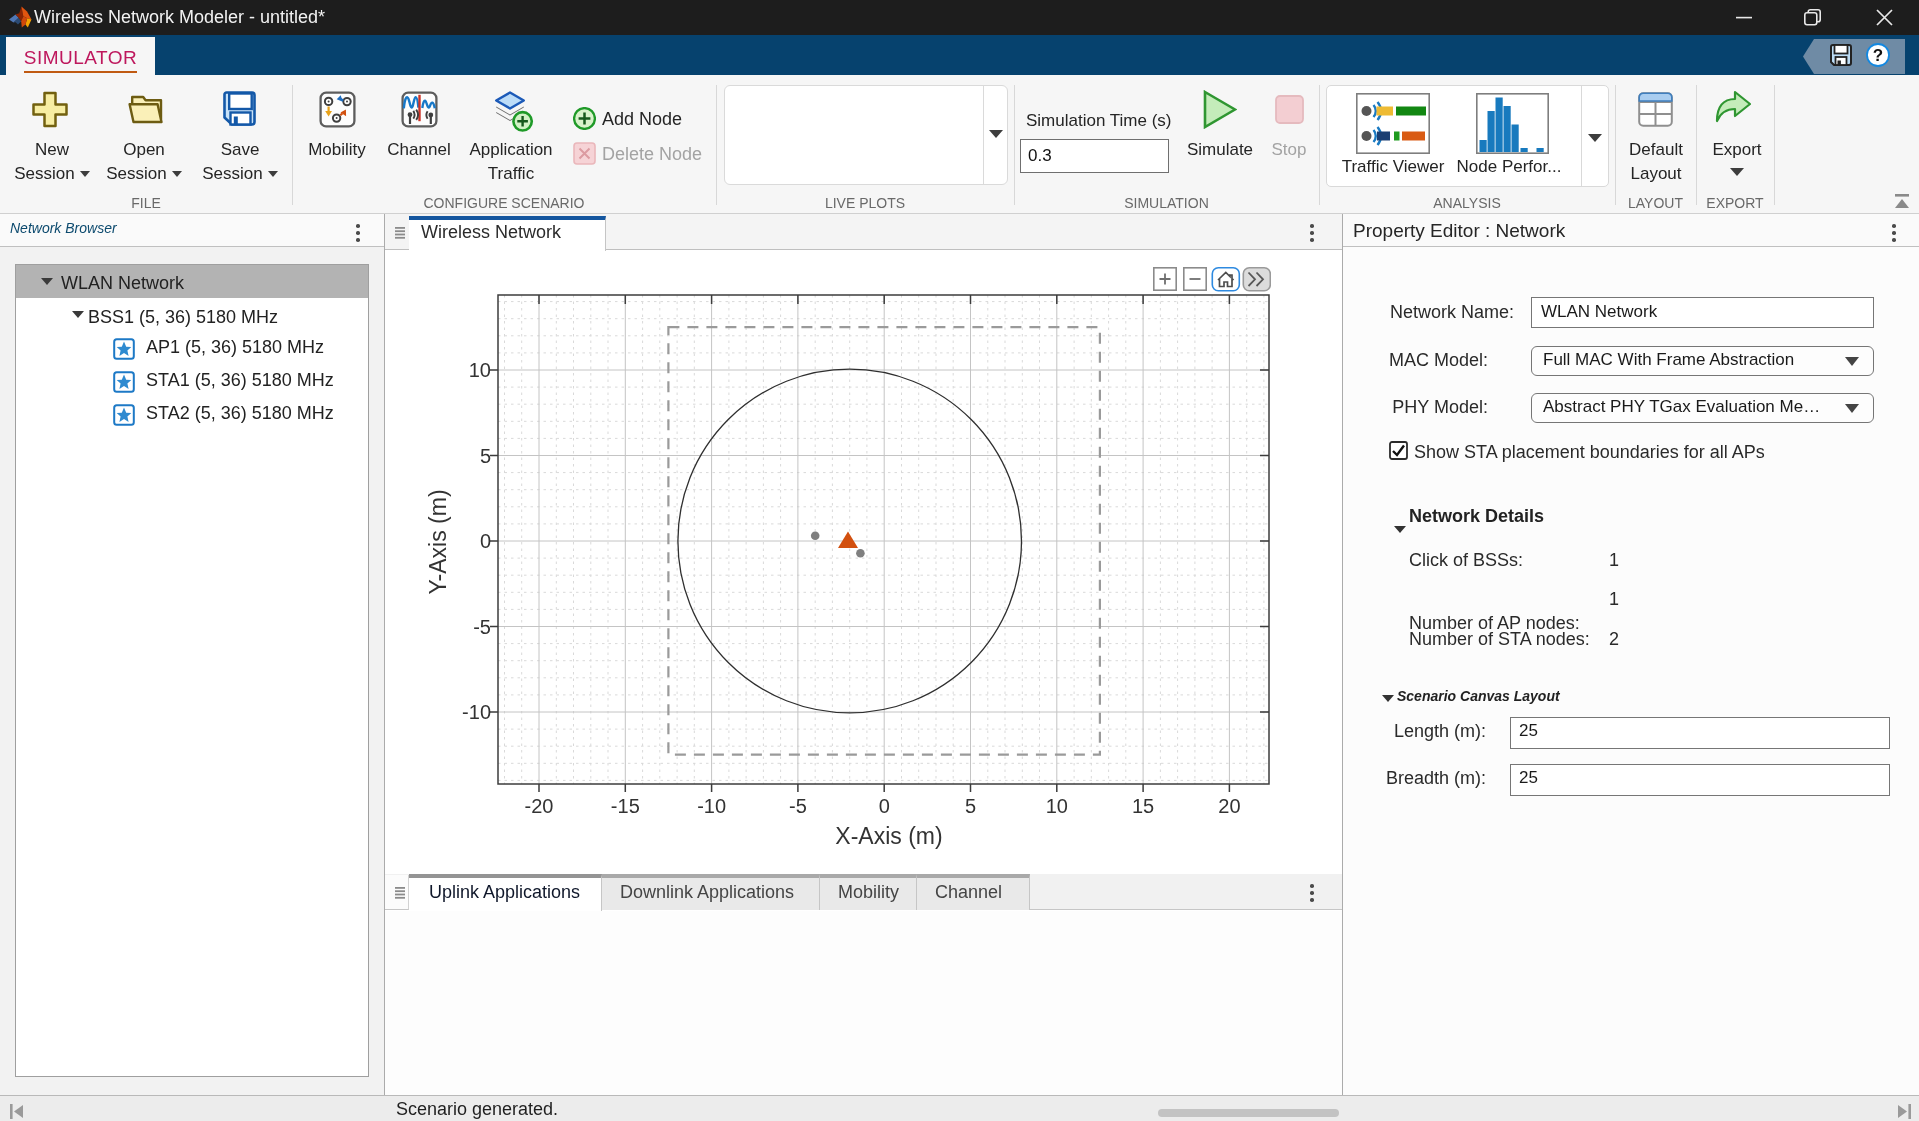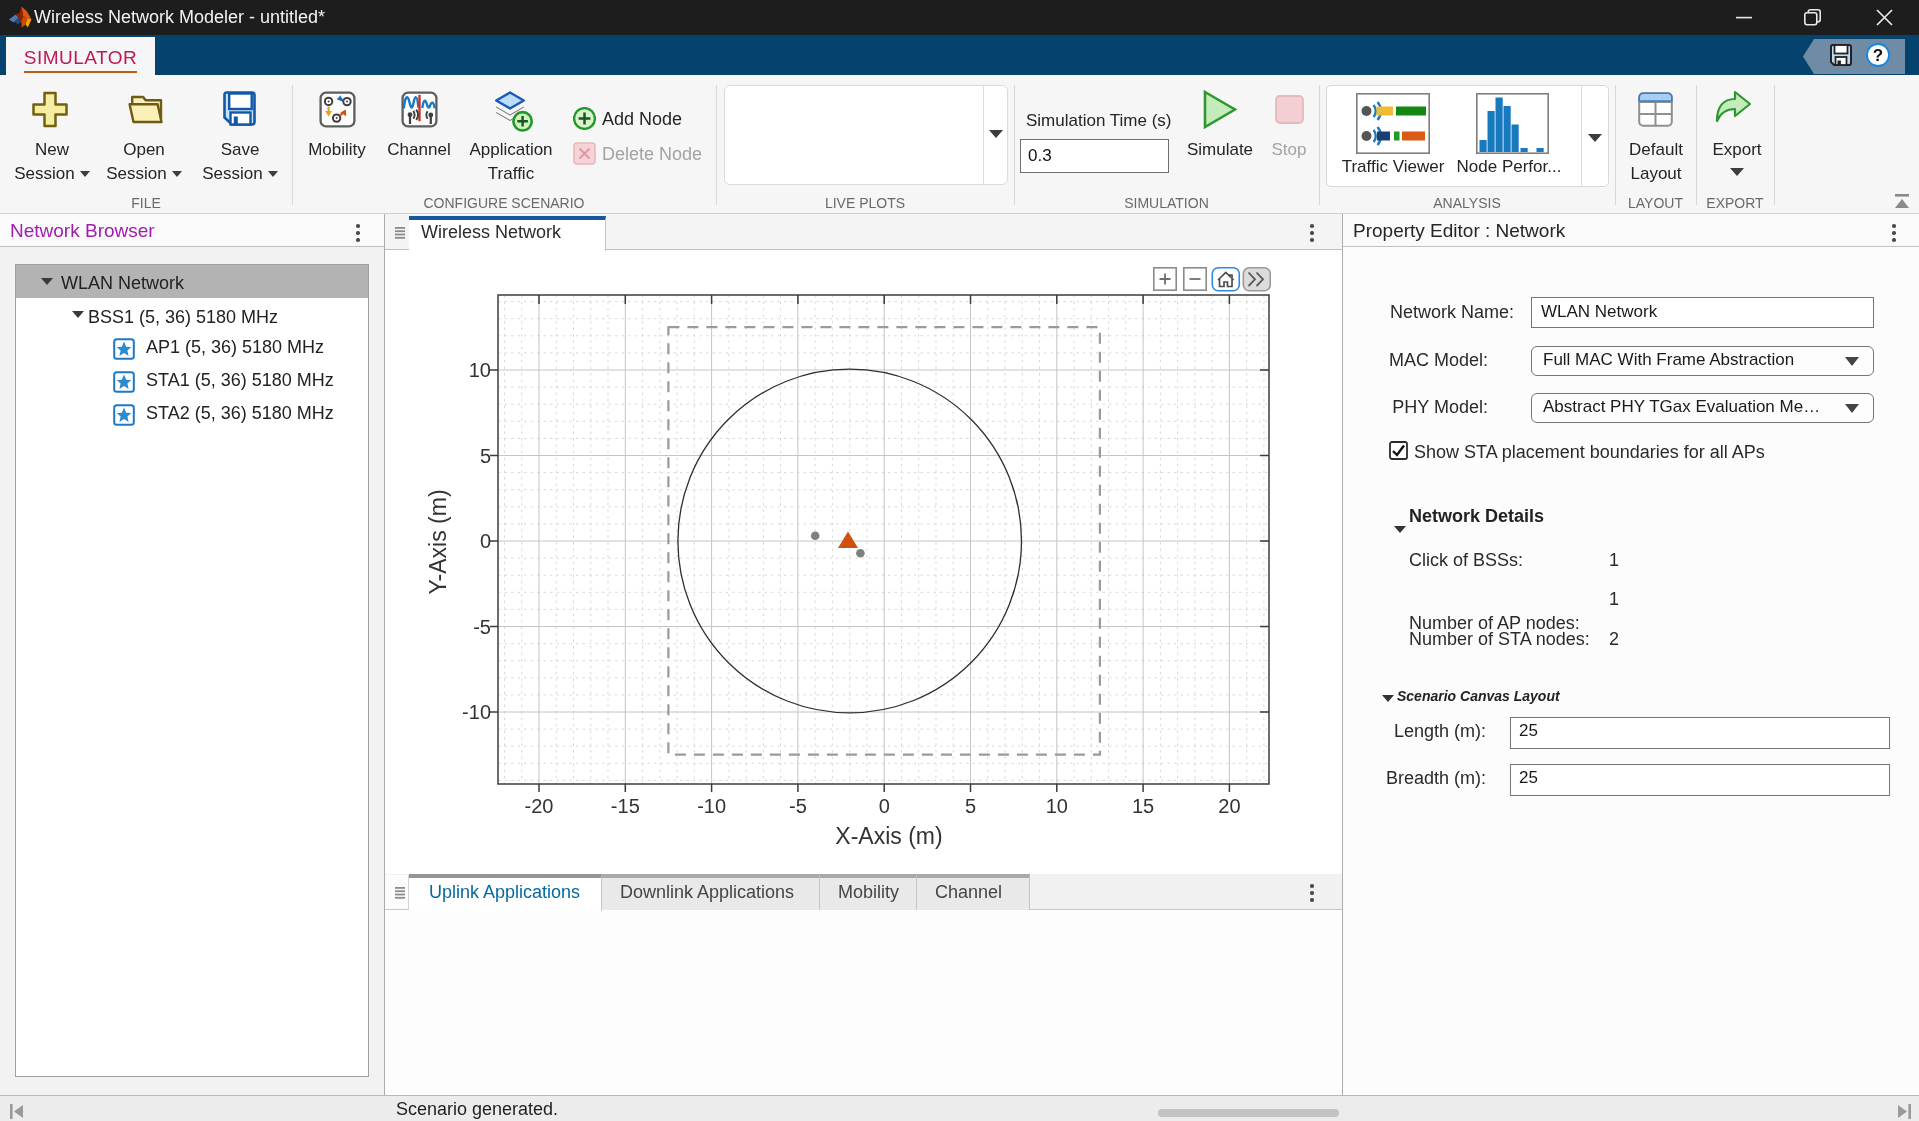--- a/index.html
+++ b/index.html
@@ -226,21 +226,21 @@
   <div class="abs" style="left:1730px; top:93px; width:0; height:0; border-left:7px solid transparent; border-right:7px solid transparent; border-top:8px solid #3d3d3d;"></div>
 
   <svg class="abs" style="left:1894px; top:119px;" width="16" height="15" viewBox="0 0 16 15">
     <rect x="1" y="0" width="14" height="2.6" fill="#8a8a8a"></rect>
     <polygon points="8,5 15,14 1,14" fill="#8a8a8a"></polygon>
   </svg>
 </div>
 
 <div class="abs" id="leftpanel">
   <div class="abs" id="lp-head"></div>
-  <div class="abs" style="left:10px; top:6px; font-size:19px; color:#a21caf;">Network Browser</div>
+  <div class="abs" style="left:10px; top:6px; font-size:14px; color:#0c4a6e;font-style:italic;">Network Browser</div>
   <div class="dots3" style="left:356px; top:10px;">
       <i></i>
       <i></i>
       <i></i>
     </div>
   <div class="abs" id="treebox">
     <div class="abs" style="left:0; top:0; width:352px; height:33px; background:#b3b3b3;"></div>
     <div class="abs" style="left:25px; top:13px; width:0; height:0; border-left:6px solid transparent; border-right:6px solid transparent; border-top:7px solid #3a3a3a;"></div>
     <div class="abs" style="left:45px; top:8px; font-size:18px; color:#222;">WLAN Network</div>
     <div class="abs" style="left:56px; top:46px; width:0; height:0; border-left:6px solid transparent; border-right:6px solid transparent; border-top:7px solid #3a3a3a;"></div>
@@ -327,21 +327,21 @@
   <div class="abs" style="left:0; top:661px; width:24px; height:35px; background:#fcfcfc; border-right:1px solid #d2d2d2; border-bottom:1px solid #c6c6c6;"></div>
   <svg class="abs" style="left:10px; top:673px;" width="10" height="12" viewBox="0 0 10 12">
     <g fill="#8b8b8b">
         <rect x="0" y="0" width="10" height="1.8"></rect>
         <rect x="0" y="3.3" width="10" height="1.8"></rect>
         <rect x="0" y="6.6" width="10" height="1.8"></rect>
         <rect x="0" y="9.9" width="10" height="1.8"></rect>
       </g>
   </svg>
   <div class="abs" style="left:24px; top:660px; width:193px; height:37px; background:#fff; border-top:4px solid #949494; border-right:1px solid #c6c6c6;"></div>
-  <div class="abs" style="left:44px; top:668px; font-size:18px; color:#0369a1;">Uplink Applications</div>
+  <div class="abs" style="left:44px; top:668px; font-size:18px; color:#0f172a;">Uplink Applications</div>
   <div class="abs" style="left:217px; top:660px; width:218px; height:36px; background:#e9e9e9; border-top:4px solid #a9a9a9; border-right:1px solid #c6c6c6;"></div>
   <div class="abs" style="left:235px; top:668px; font-size:18px; color:#454545;">Downlink Applications</div>
   <div class="abs" style="left:435px; top:660px; width:97px; height:36px; background:#e9e9e9; border-top:4px solid #a9a9a9; border-right:1px solid #c6c6c6;"></div>
   <div class="abs" style="left:453px; top:668px; font-size:18px; color:#454545;">Mobility</div>
   <div class="abs" style="left:532px; top:660px; width:113px; height:36px; background:#e9e9e9; border-top:4px solid #a9a9a9; border-right:1px solid #c6c6c6;"></div>
   <div class="abs" style="left:550px; top:668px; font-size:18px; color:#454545;">Channel</div>
   <div class="dots3" style="left:925px; top:670px;">
       <i></i>
       <i></i>
       <i></i>

